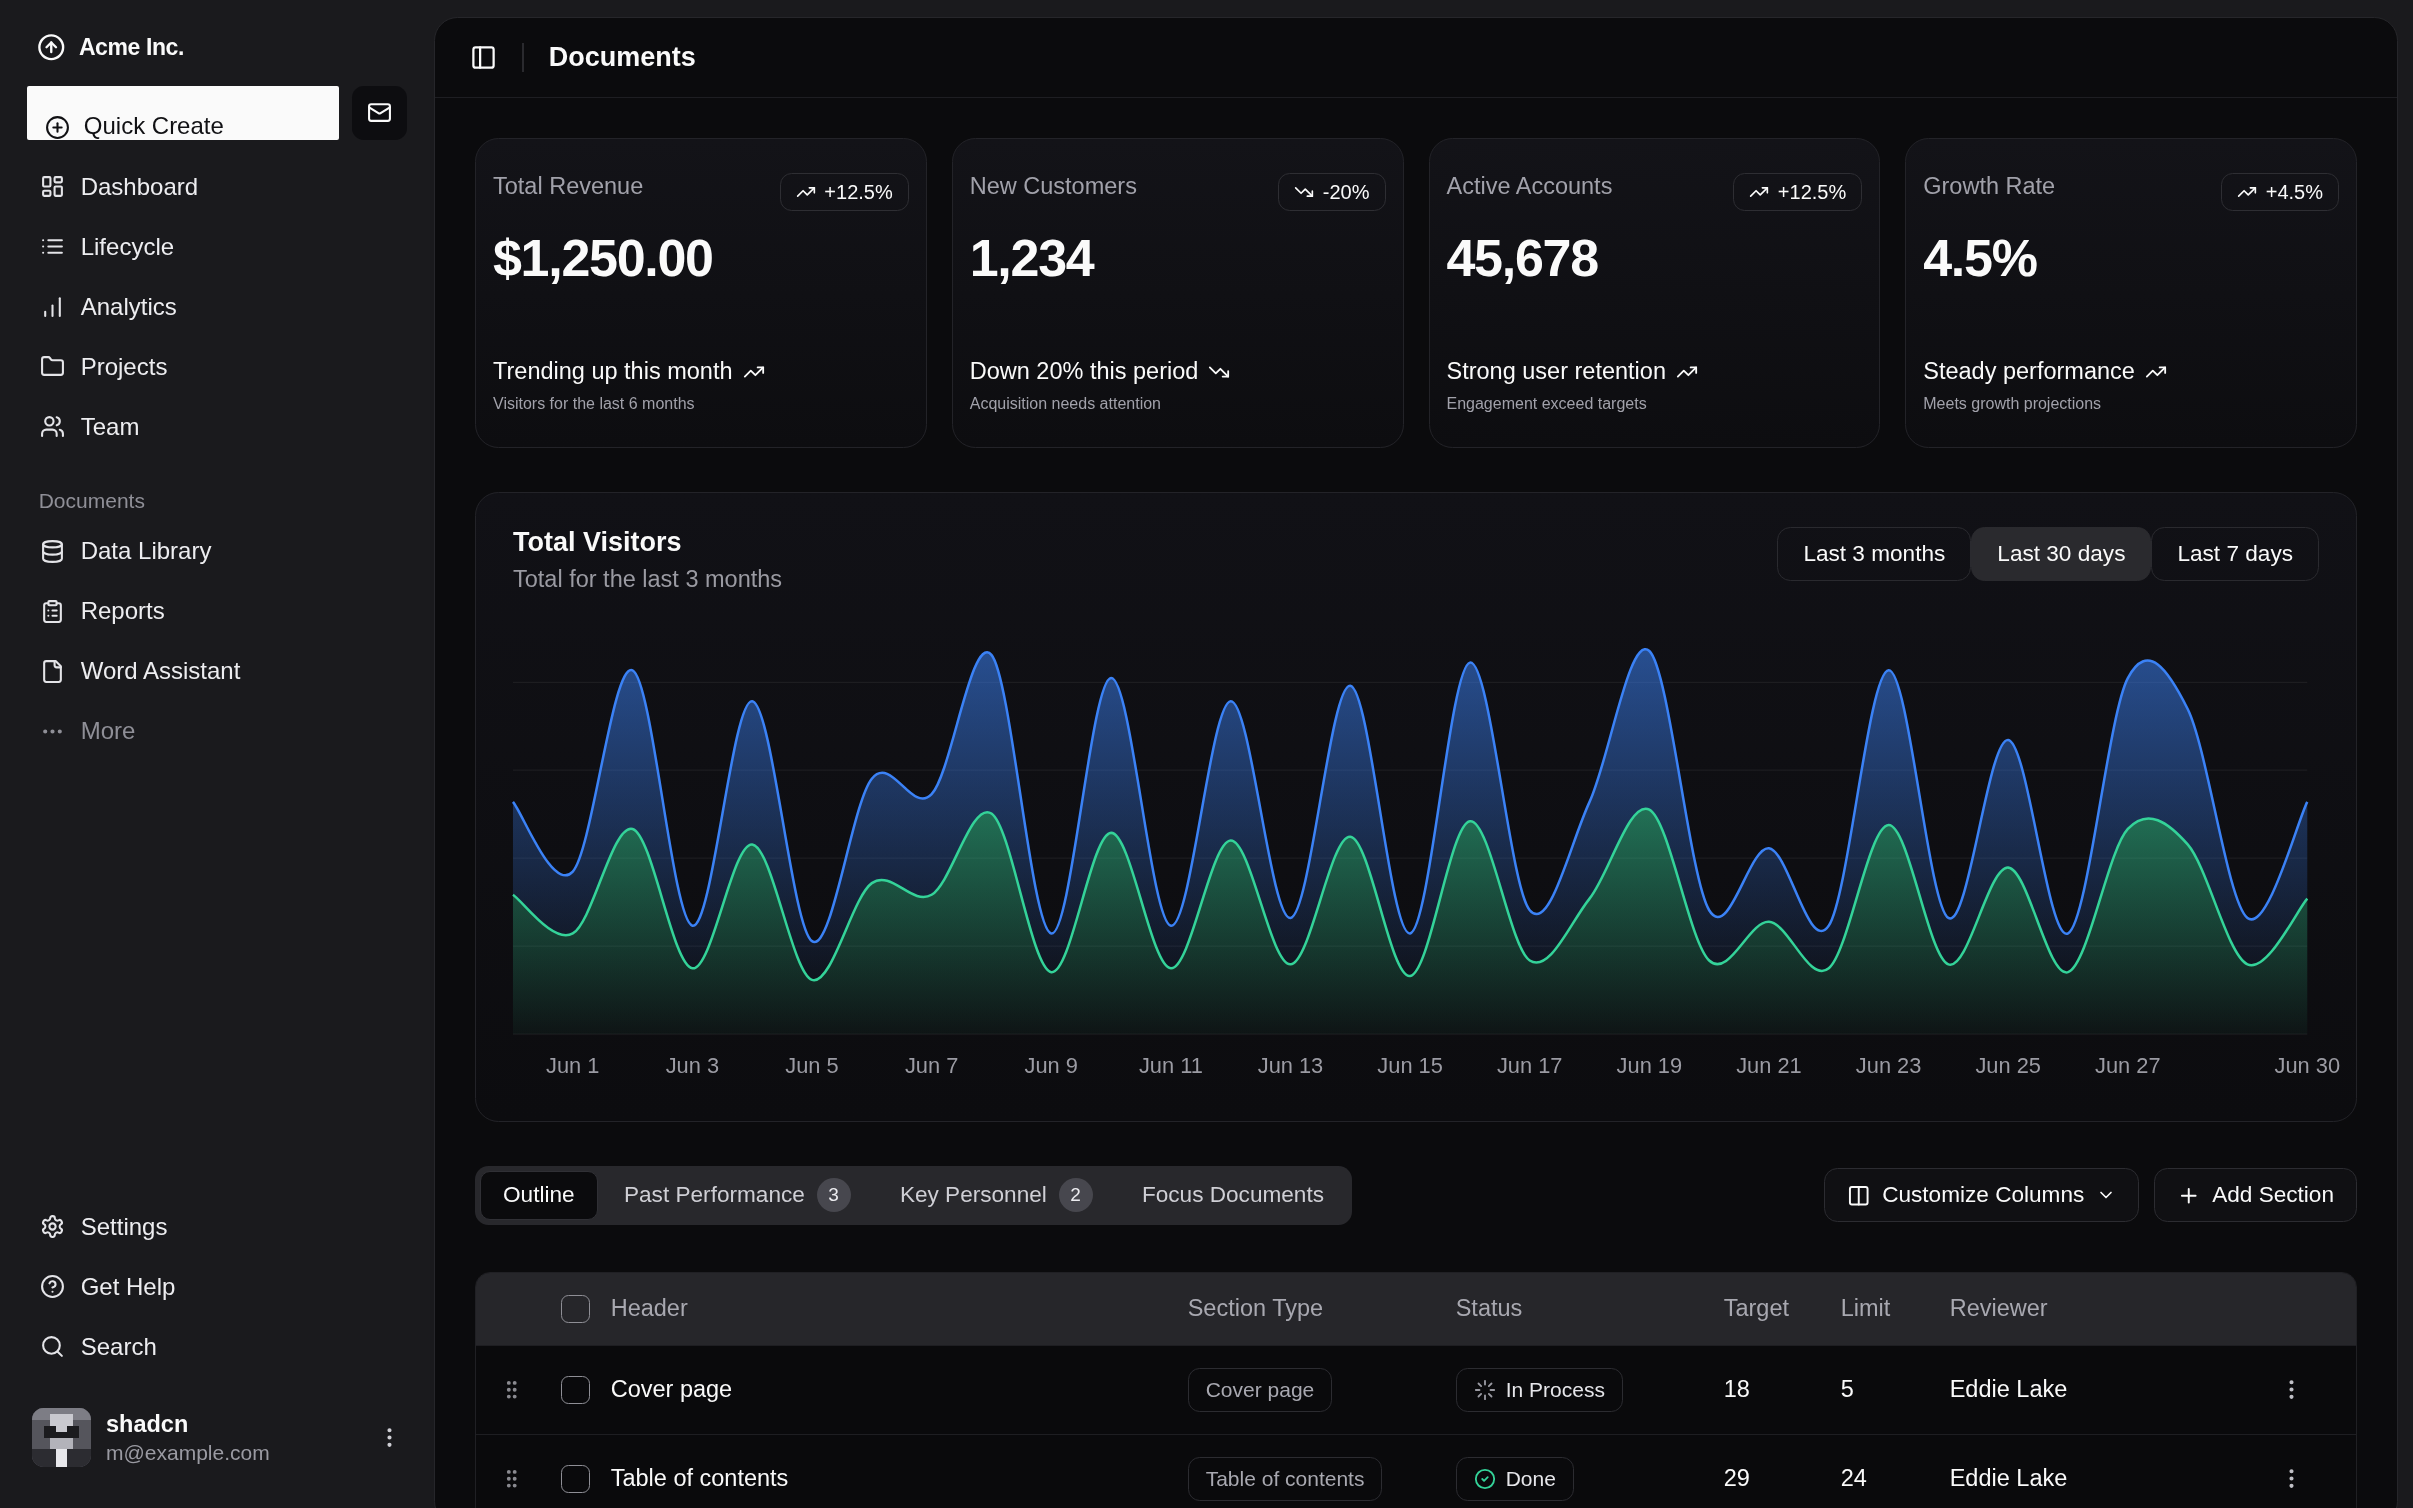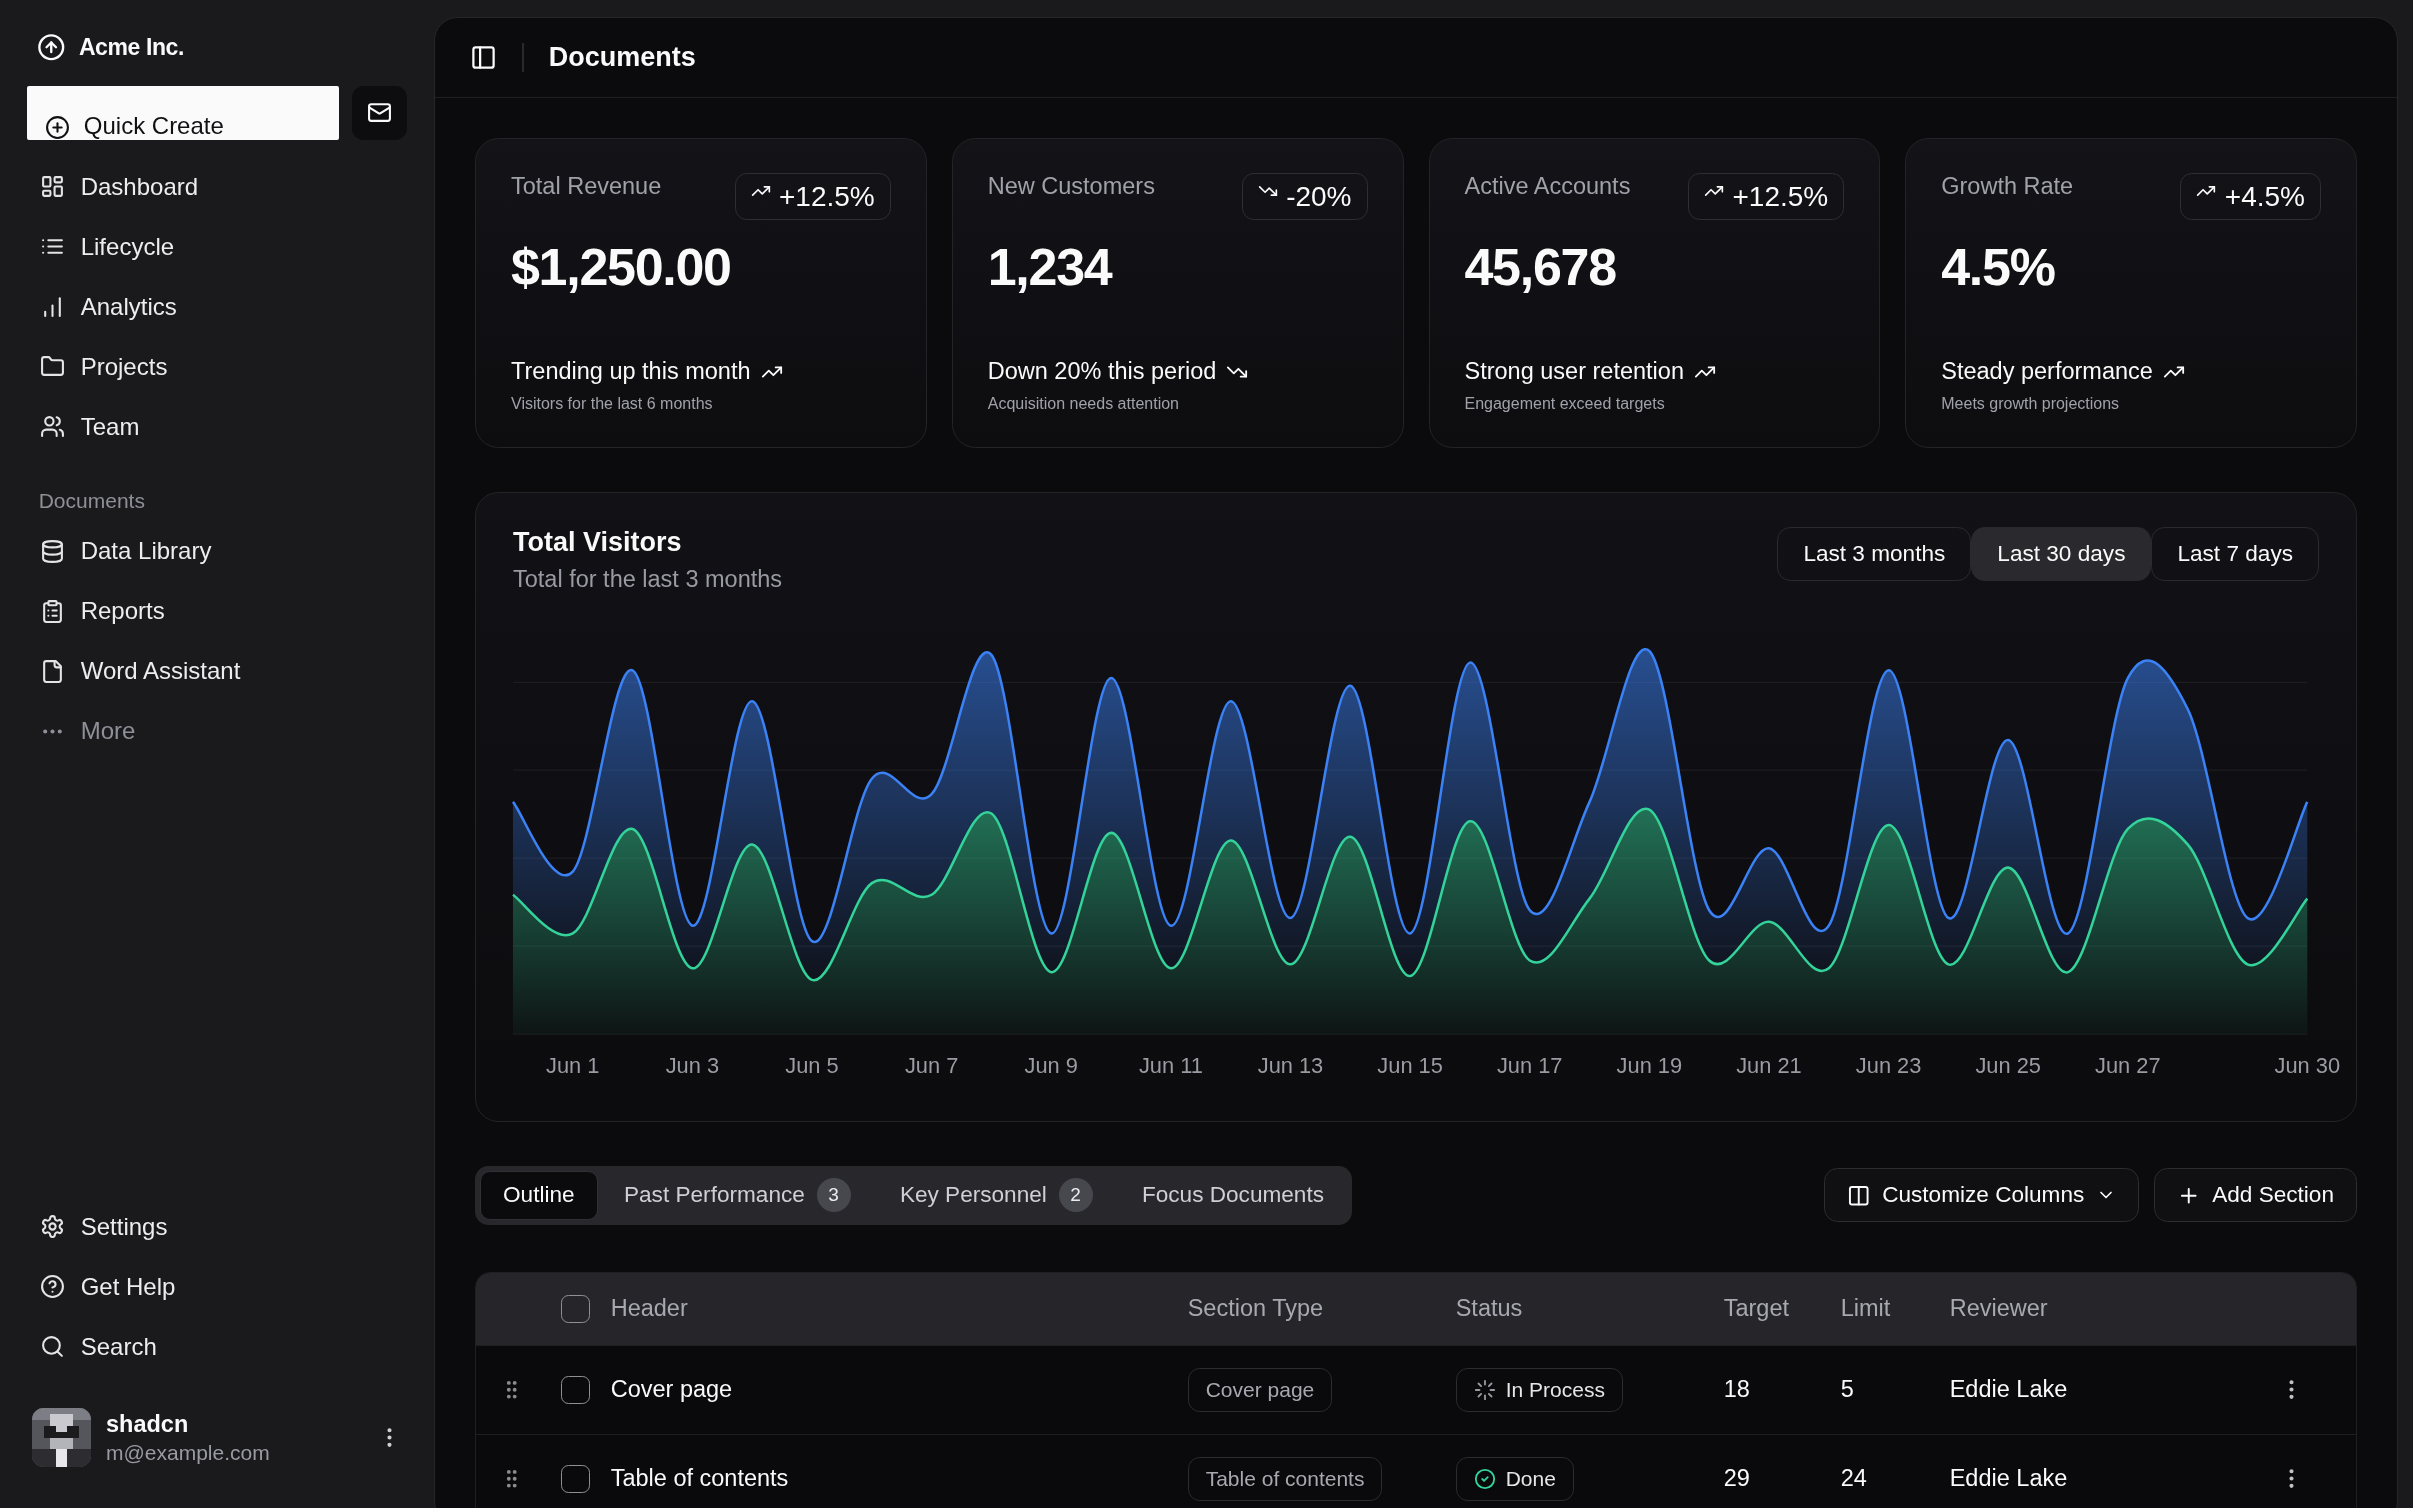--- a/index.html
+++ b/index.html
@@ -37,25 +37,25 @@
   .topbar .tgl { background:none; border:none; color:#fafafa; cursor:pointer; display:flex; }
   .vdiv { width:1.7px; height:28.5px; background:#2a2a2e; margin:0 25px; }
   .page-title { font-size:27px; font-weight:600; }
 
   .content { padding:40px; display:flex; flex-direction:column; gap:44px; }
 
   
   .cards { display:grid; grid-template-columns:repeat(4,1fr); gap:25px; }
   .card { height:310px; border:0.8px solid #232328; border-radius:23.5px;
     background:linear-gradient(180deg,#131318 0%, #0d0d10 100%);
-    padding:34px 35px; display:flex; flex-direction:column; }
+    padding:34px 17px; display:flex; flex-direction:column; }
   .card-top { display:flex; align-items:flex-start; justify-content:space-between; }
   .card-title { font-size:23.5px; color:#a1a1aa; }
-  .badge { display:inline-flex; gap:8.4px; border:0.8px solid #2e2e33;
-    border-radius:11.7px; padding:6.7px 15px; font-size:28px; color:#fafafa; white-space:nowrap; }
+  .badge { display:inline-flex; align-items:center; gap:8.4px; border:0.8px solid #2e2e33;
+    border-radius:11.7px; padding:6.7px 15px; font-size:20px; color:#fafafa; white-space:nowrap; }
   .card-value { font-size:52px; font-weight:600; letter-spacing:-1.3px; margin-top:17px;
     font-variant-numeric:tabular-nums; }
   .card-foot { margin-top:auto; }
   .cf1 { display:flex; align-items:center; gap:10px; font-size:23.5px; font-weight:500; }
   .cf2 { font-size:16px; color:#a1a1aa; margin-top:10px; }
 
   
   .chart-card { border:0.8px solid #232328; border-radius:23.5px;
     background:linear-gradient(180deg,#111116 0%, #0c0c0f 100%); padding:34px 0 25px 0; }
   .chart-head { display:flex; justify-content:space-between; align-items:flex-start; padding:0 37px; }

